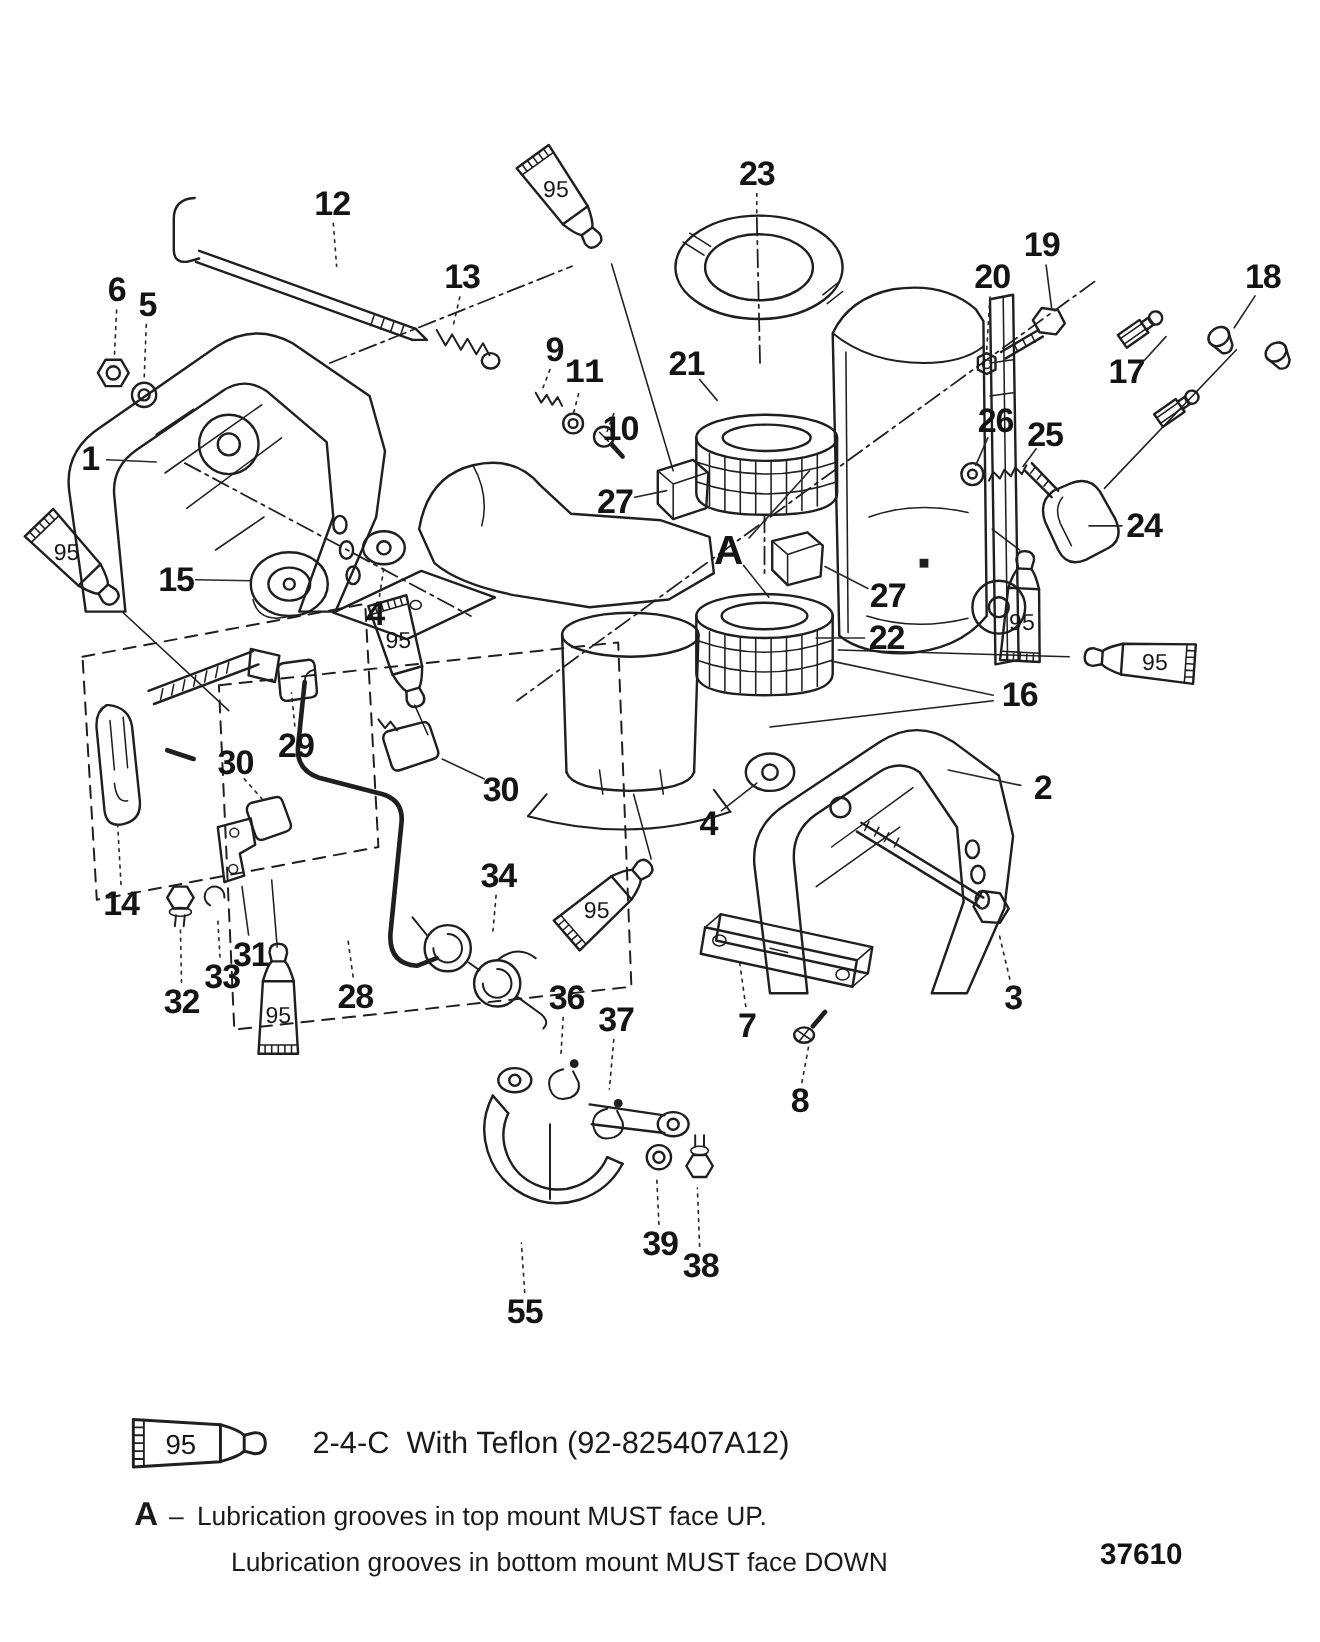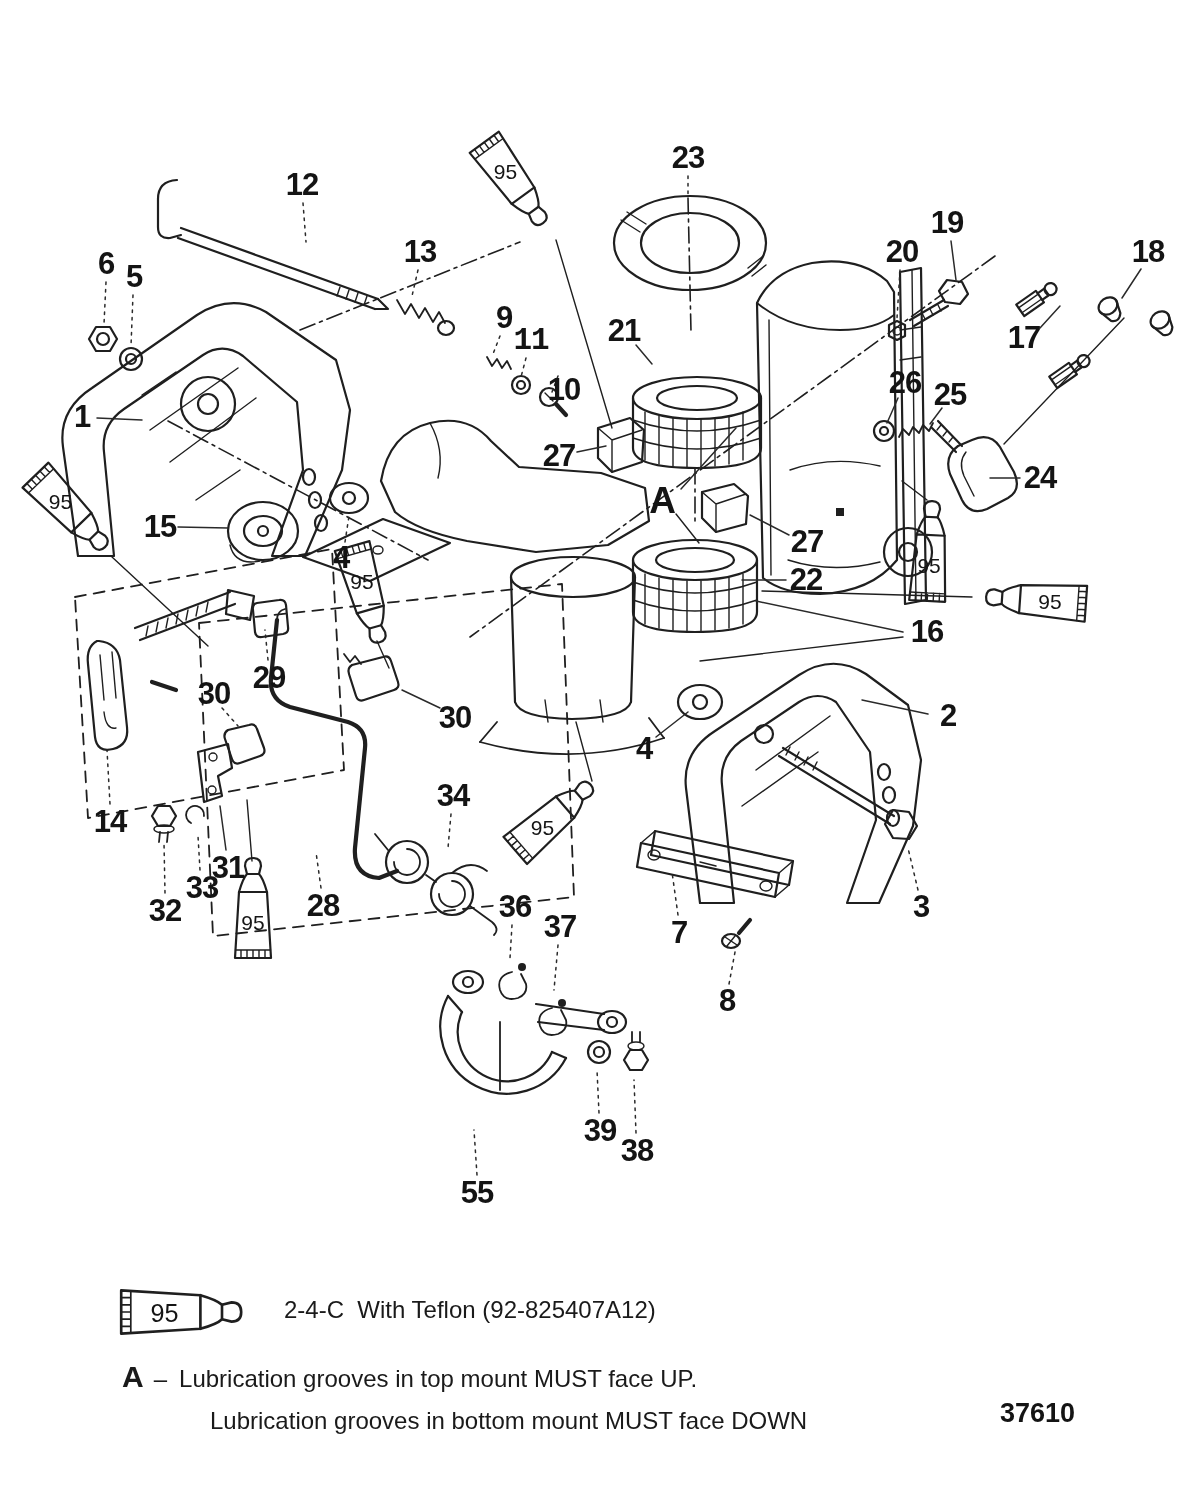--- a/index.html
+++ b/index.html
@@ -16,21 +16,21 @@
   #art .dashbox{stroke-dasharray:11 8;stroke-width:1.8;}
   #art .fillblk{fill:#1f1f1f;stroke:none;}
   #art .leader{stroke:#2a2a2a;stroke-width:1.5;}
   #art .leader.dashed{stroke-dasharray:2.5 5;}
   #art .tube-label{fill:#151515;font-family:"Liberation Sans",sans-serif;font-size:21px;
       text-anchor:middle;stroke:none;}
   #callout-layer{position:absolute;left:0;top:0;width:100%;height:100%;pointer-events:none;}
   .callout{position:absolute;transform:translate(-50%,-50%);
       font-weight:bold;font-size:31px;letter-spacing:-1px;color:#141414;white-space:nowrap;}
   .callout.big{font-size:37px;}
-  #legend-text{position:absolute;left:284px;top:1296px;font-size:24px;color:#1a1a1a;white-space:pre;text-align:right;}
+  #legend-text{position:absolute;left:284px;top:1296px;font-size:28px;color:#1a1a1a;white-space:pre;text-align:right;}
   #notes{position:absolute;left:122px;top:1356px;font-size:24px;color:#1a1a1a;line-height:42px;}
   .note-row{white-space:nowrap;}
   .note-key{font-weight:bold;font-size:30px;margin-right:10px;}
   .note-sep{margin-right:12px;}
   .note-indent1{margin-left:88px;}
   .note-indent2{margin-left:82px;}
   #drawing-number{position:absolute;left:1000px;top:1398px;width:90px;
       font-weight:bold;font-size:27px;color:#141414;}
 </style>
 </head>

